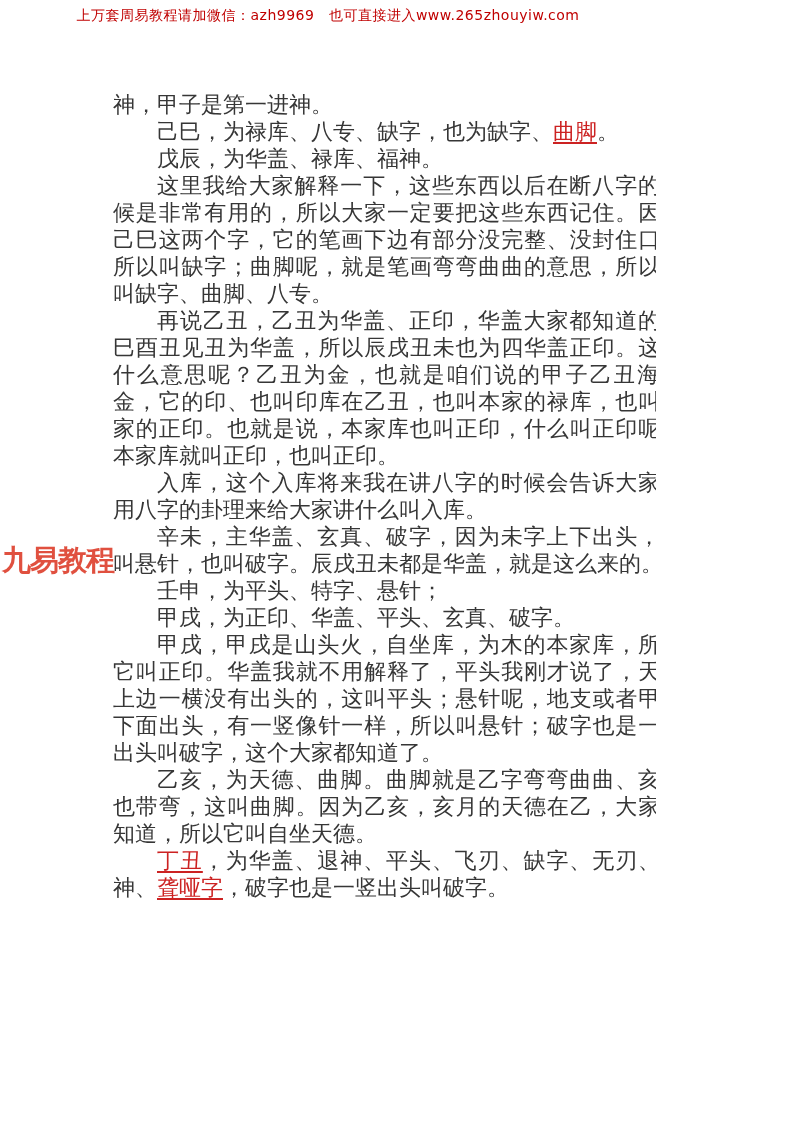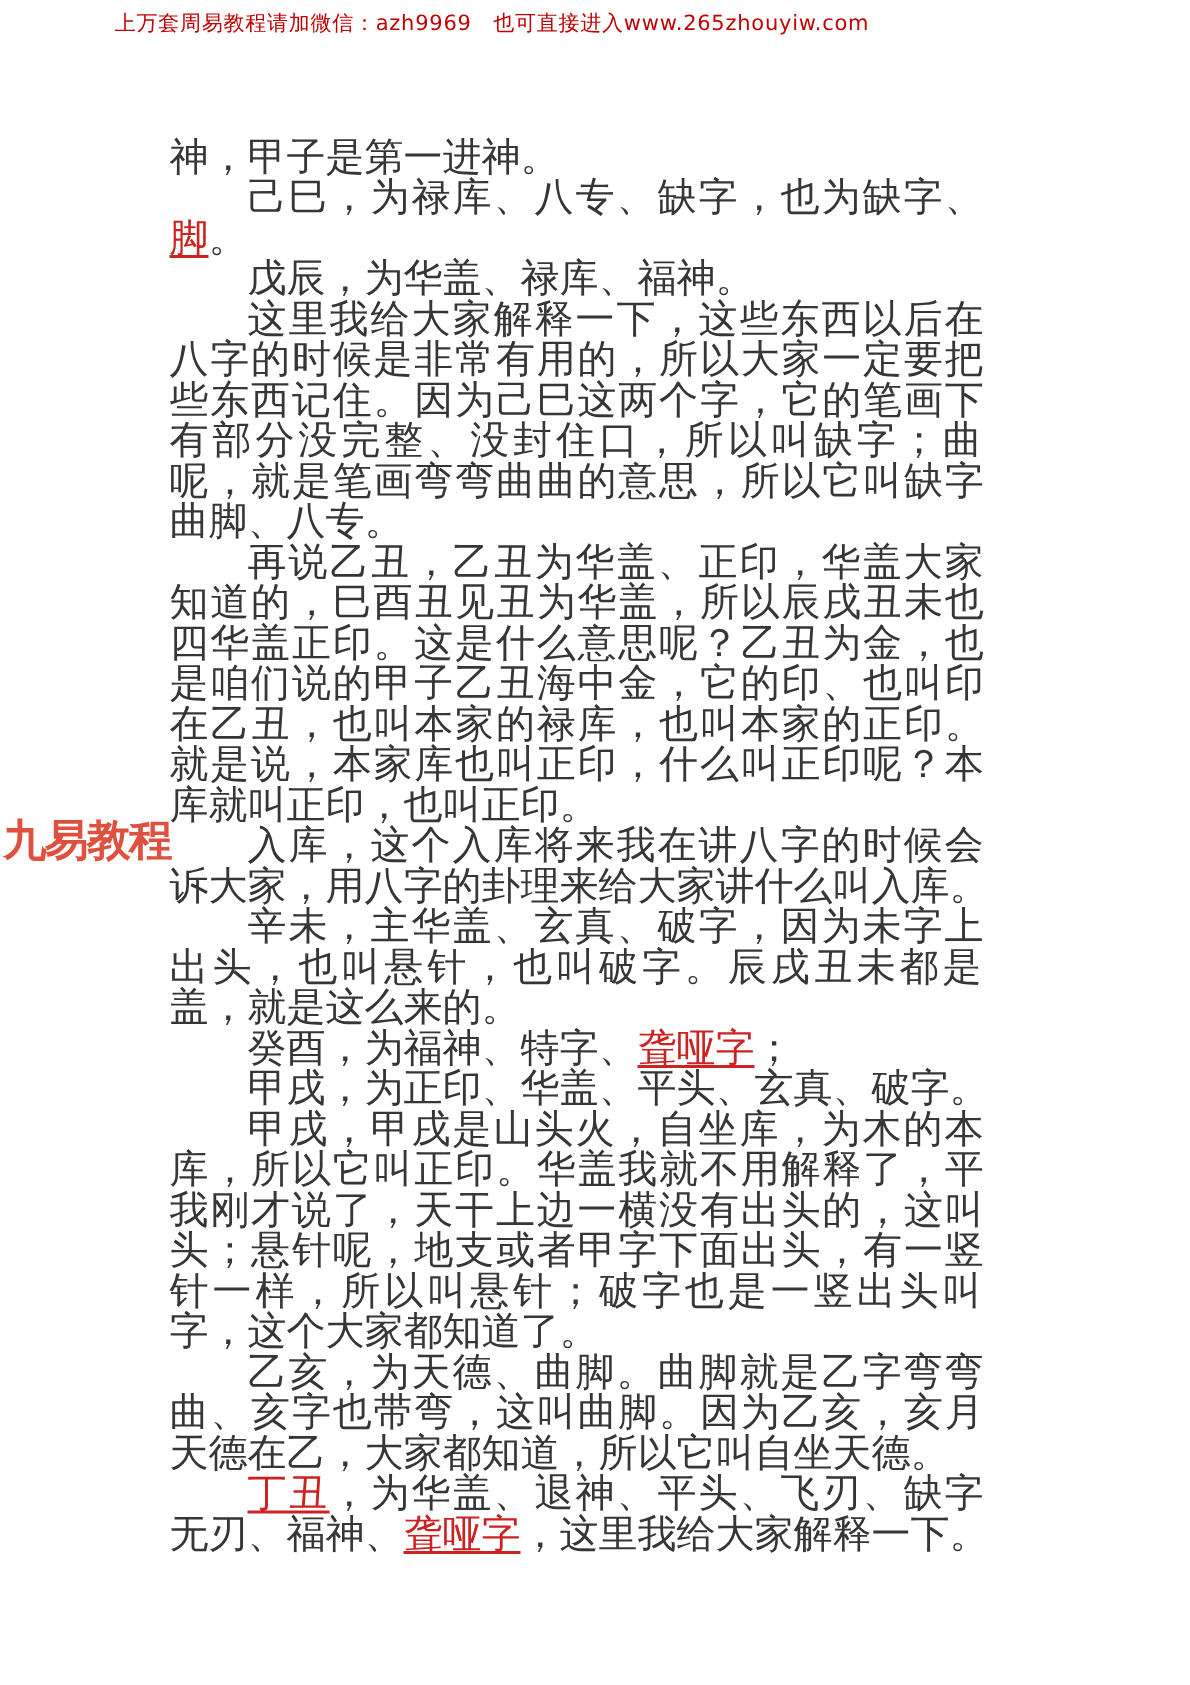--- a/index.html
+++ b/index.html
@@ -16,21 +16,21 @@
     text-align:center;
     font-size:14px;
     letter-spacing:.5px;
     color:var(--header-red,#c00000);
     font-family:"DejaVu Sans","Liberation Sans",sans-serif;
     white-space:pre;
   }
   .doc-body{
     position:absolute;
     left:113px;top:91px;width:570px;
-    font-size:26px;
+    font-size:22px;
     line-height:27px;
     color:var(--body-color,#363636);
     text-align:justify;
   }
   .para{margin:0;text-indent:2em;}
   .para.no-indent{text-indent:0;}
   .hl{
     color:var(--hl-red,#cc2222);
     text-decoration:underline;
     text-decoration-color:var(--hl-red,#cc2222);
@@ -58,20 +58,20 @@
   <div class="watermark">九易教程</div>
 
   <div class="doc-body">
       <p class="para no-indent"><span class="">神，甲子是第一进神。</span></p>
       <p class="para"><span class="">己巳，为禄库、八专、缺字，也为缺字、</span><span class="hl">曲脚</span><span class="">。</span></p>
       <p class="para"><span class="">戊辰，为华盖、禄库、福神。</span></p>
       <p class="para"><span class="">这里我给大家解释一下，这些东西以后在断八字的时候是非常有用的，所以大家一定要把这些东西记住。因为己巳这两个字，它的笔画下边有部分没完整、没封住口，所以叫缺字；曲脚呢，就是笔画弯弯曲曲的意思，所以它叫缺字、曲脚、八专。</span></p>
       <p class="para"><span class="">再说乙丑，乙丑为华盖、正印，华盖大家都知道的，巳酉丑见丑为华盖，所以辰戌丑未也为四华盖正印。这是什么意思呢？乙丑为金，也就是咱们说的甲子乙丑海中金，它的印、也叫印库在乙丑，也叫本家的禄库，也叫本家的正印。也就是说，本家库也叫正印，什么叫正印呢？本家库就叫正印，也叫正印。</span></p>
       <p class="para"><span class="">入库，这个入库将来我在讲八字的时候会告诉大家，用八字的卦理来给大家讲什么叫入库。</span></p>
       <p class="para"><span class="">辛未，主华盖、玄真、破字，因为未字上下出头，也叫悬针，也叫破字。辰戌丑未都是华盖，就是这么来的。</span></p>
-      <p class="para"><span class="">癸酉，为福神、特字、</span><span class="hl">聋哑字</span><span class="">；</span></p>
+      <p class="para"><span class="">壬申，为平头、特字、悬针；</span></p>
       <p class="para"><span class="">甲戌，为正印、华盖、平头、玄真、破字。</span></p>
       <p class="para"><span class="">甲戌，甲戌是山头火，自坐库，为木的本家库，所以它叫正印。华盖我就不用解释了，平头我刚才说了，天干上边一横没有出头的，这叫平头；悬针呢，地支或者甲字下面出头，有一竖像针一样，所以叫悬针；破字也是一竖出头叫破字，这个大家都知道了。</span></p>
       <p class="para"><span class="">乙亥，为天德、曲脚。曲脚就是乙字弯弯曲曲、亥字也带弯，这叫曲脚。因为乙亥，亥月的天德在乙，大家都知道，所以它叫自坐天德。</span></p>
-      <p class="para"><span class="hl">丁丑</span><span class="">，为华盖、退神、平头、飞刃、缺字、无刃、福神、</span><span class="hl">聋哑字</span><span class="">，这里我给大家解释一下。</span></p>
+      <p class="para"><span class="hl">丁丑</span><span class="">，为华盖、退神、平头、飞刃、缺字、无刃、福神、</span><span class="hl">聋哑字</span><span class="">，破字也是一竖出头叫破字。</span></p>
     </div>
 
 </div>
 
 </body></html>

